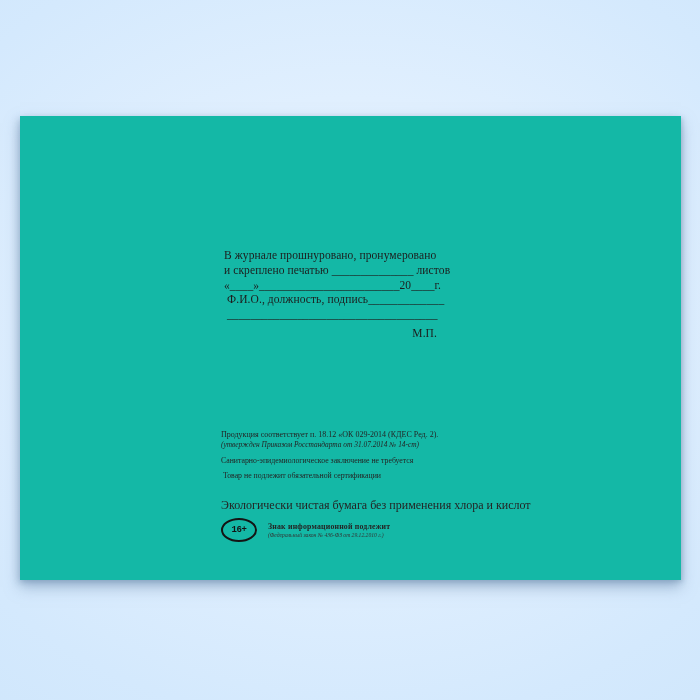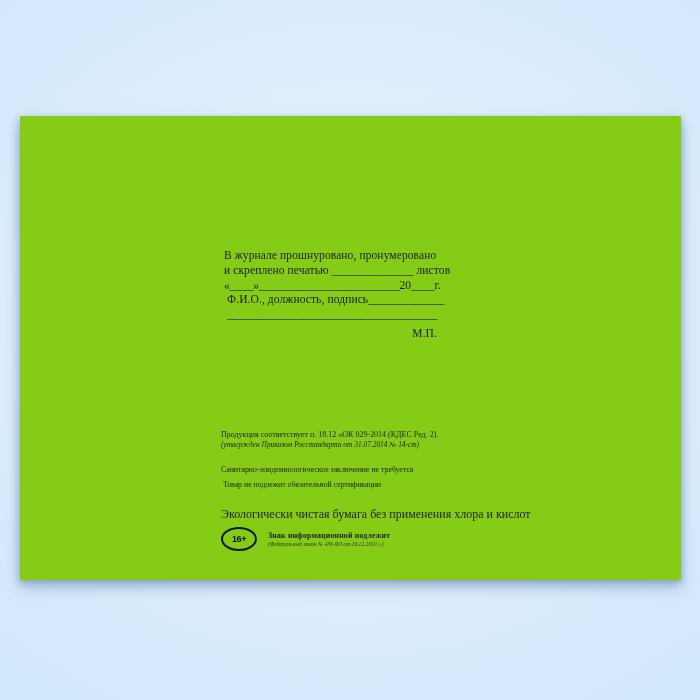--- a/index.html
+++ b/index.html
@@ -18,21 +18,21 @@
     position: relative;
     width: 700px;
     height: 700px;
   }
   .page {
     position: absolute;
     left: 20px;
     top: 116px;
     width: 661px;
     height: 464px;
-    background: #84cc16;
+    background: #14b8a6;
     box-shadow: 0 7px 14px rgba(106, 138, 172, 0.50),
                 -2px 3px 7px rgba(106, 138, 172, 0.30),
                 2px 2px 4px rgba(106, 138, 172, 0.25);
   }
   
   .stitch {
     position: absolute;
     left: 204px;
     top: 132px;
     width: 216px;
@@ -71,39 +71,39 @@
     font-size: 7px;
     line-height: 9.4px;
     white-space: nowrap;
   }
   .classification-3 {
     font-size: 7.4px;
     line-height: 9.4px;
     font-style: italic;
     white-space: nowrap;
   }
-  .note-sanitary   { margin-top: 16px; font-size: 7.8px; white-space: nowrap; }
+  .note-sanitary   { margin-top: 7px; font-size: 7.8px; white-space: nowrap; }
   .note-cert      { margin-top: 6px; font-size: 7.8px; white-space: nowrap; padding-left: 2px; }
   .note-eco       { margin-top: 18px; font-size: 12px; white-space: nowrap; }
   .age-row {
     margin-top: 5px;
     display: flex;
     align-items: center;
     gap: 11px;
   }
   .age-badge {
     box-sizing: border-box;
     width: 36px;
     height: 24px;
     border: 2.2px solid #141414;
     border-radius: 50%;
     display: flex;
     align-items: center;
     justify-content: center;
-    font-family: Liberation Sans, sans-serif;
+    font-family: Liberation Mono, monospace;
     font-weight: bold;
     font-size: 9px;
     letter-spacing: -0.4px;
     color: #141414;
     flex: 0 0 auto;
   }
   .info-col { display: flex; flex-direction: column; }
   .info-title {
     font-size: 7.8px;
     font-weight: 600;

